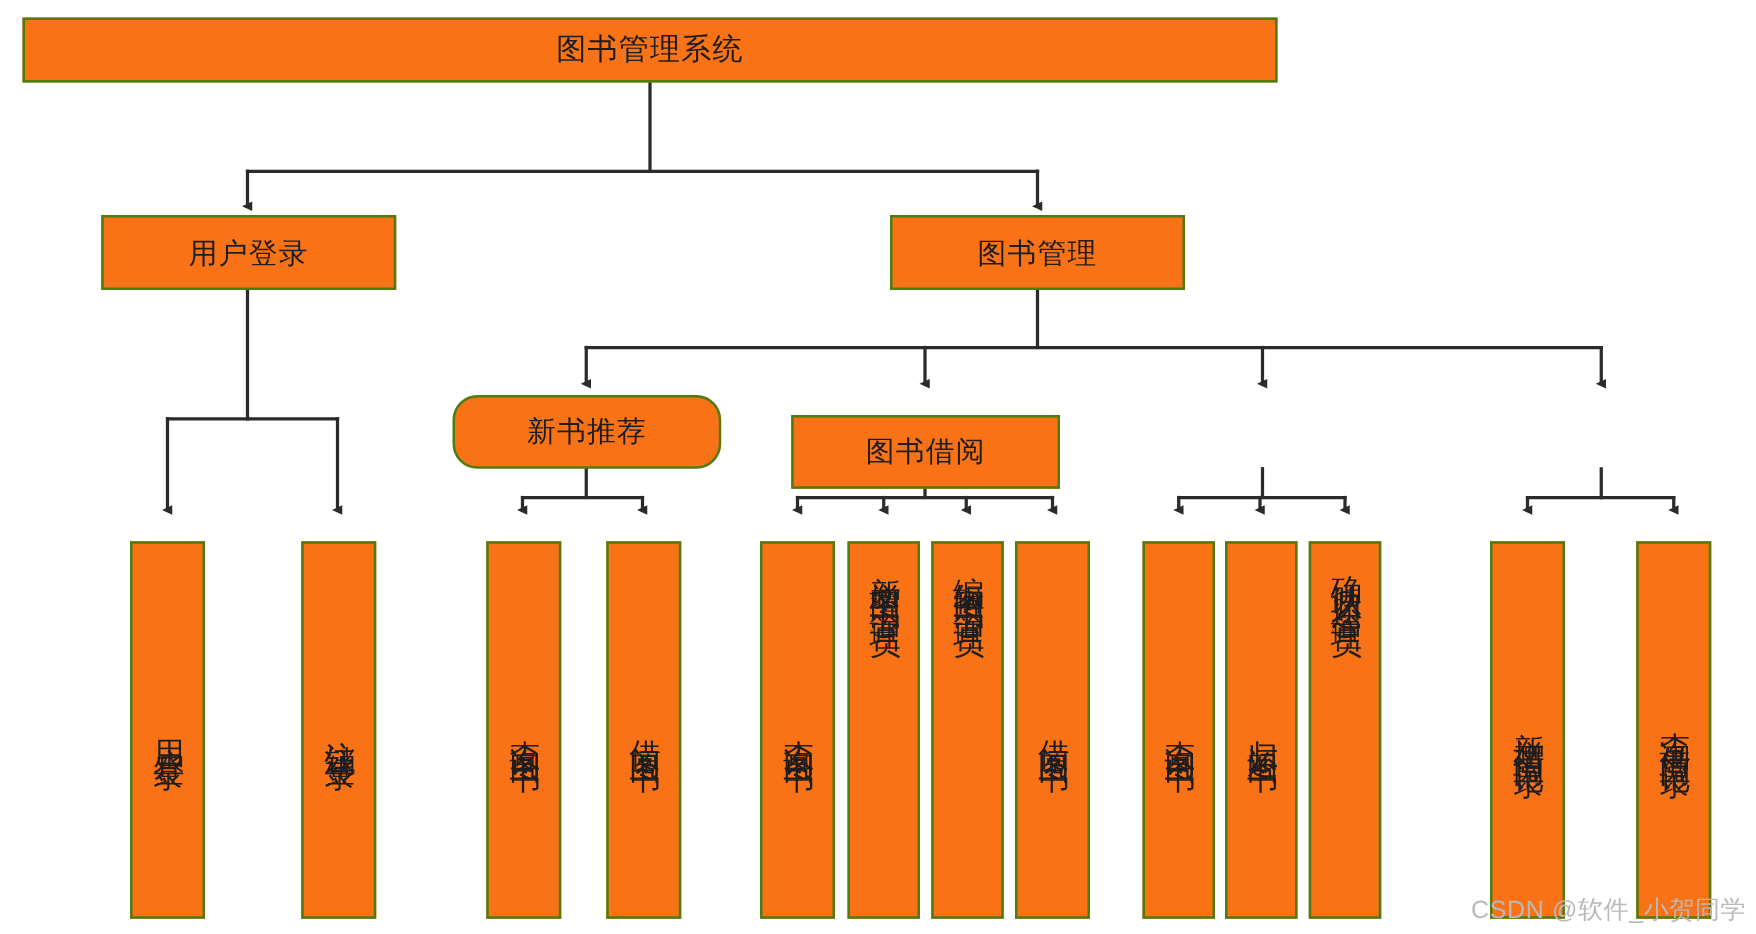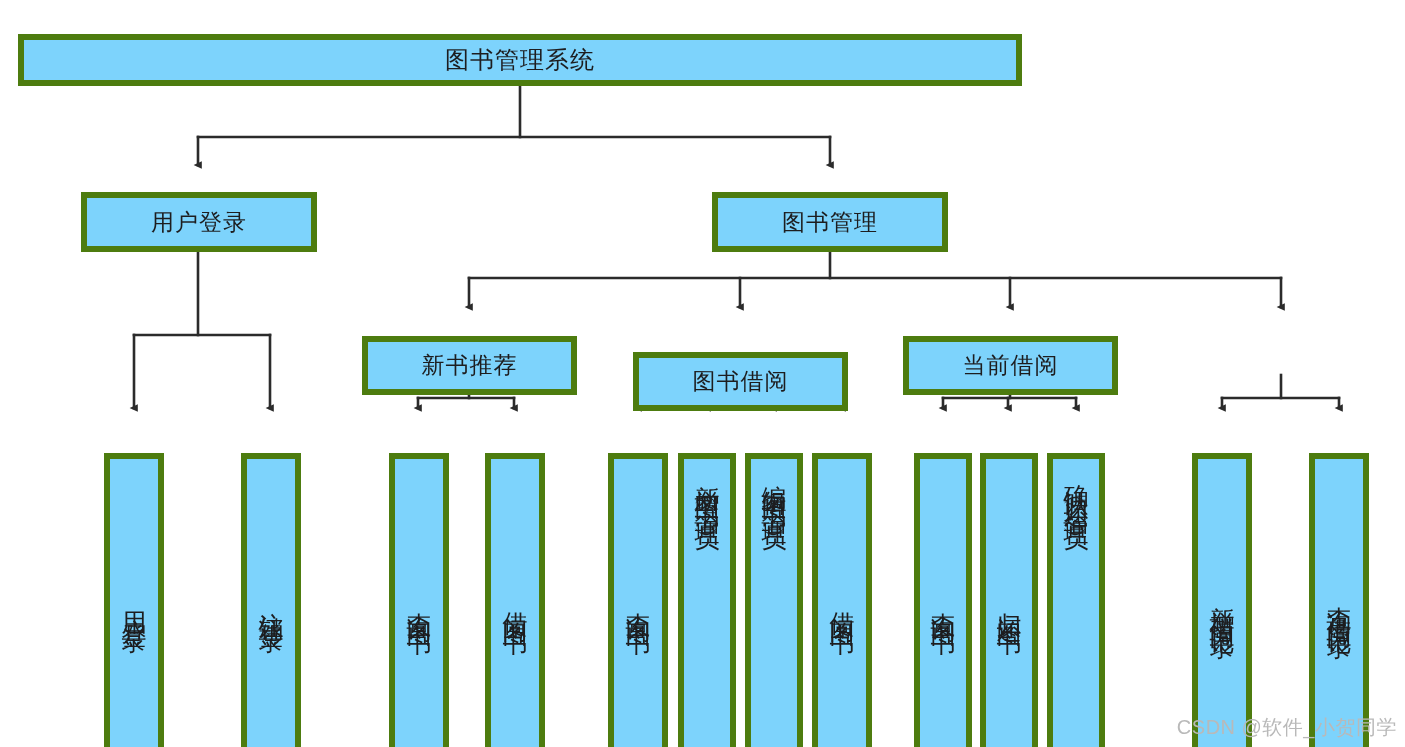--- a/index.html
+++ b/index.html
@@ -22,27 +22,26 @@
     position: absolute;
     left: 0;
     top: 0;
     width: 1405px;
     height: 747px;
     pointer-events: none;
   }
   .node {
     position: absolute;
     box-sizing: border-box;
-    background: #7dd3fc;
-    border: 6px solid #4d7c0f;
+    background: #f97316;
+    border: 2px solid #4d7c0f;
     display: flex;
     align-items: center;
     justify-content: center;
     overflow: hidden;
-    margin-top: 20px;
   }
   .node .label {
     color: #1d1d1f;
     letter-spacing: 1px;
     text-align: center;
     line-height: 1.15;
     white-space: nowrap;
   }
   .node.horizontal .label {
     font-size: 23px;
@@ -140,29 +139,26 @@
     <span class="label">图书管理系统</span>
   </div>
 
   <div class="node horizontal" style="left:81px; top:172px; width:236px; height:60px;">
     <span class="label">用户登录</span>
   </div>
   <div class="node horizontal" style="left:712px; top:172px; width:236px; height:60px;">
     <span class="label">图书管理</span>
   </div>
 
-  <div class="node horizontal" style="left:362px; top:316px; width:215px; height:59px;">
+  <div class="node horizontal" style="left:362px; top:316px; width:215px; height:59px;border-radius:20px;">
     <span class="label">新书推荐</span>
   </div>
   <div class="node horizontal" style="left:633px; top:332px; width:215px; height:59px;">
     <span class="label">图书借阅</span>
   </div>
-  <div class="node horizontal" style="left:903px; top:316px; width:215px; height:59px;">
-    <span class="label">当前借阅</span>
-  </div>
 
   <div class="node vertical mid" style="left:104px; top:433px; width:60px; height:302px;">
     <span class="label">用户登录</span>
   </div>
   <div class="node vertical mid" style="left:241px; top:433px; width:60px; height:302px;">
     <span class="label">注销登录</span>
   </div>
 
   <div class="node vertical mid" style="left:389px; top:433px; width:60px; height:302px;">
     <span class="label">查询图书</span>

